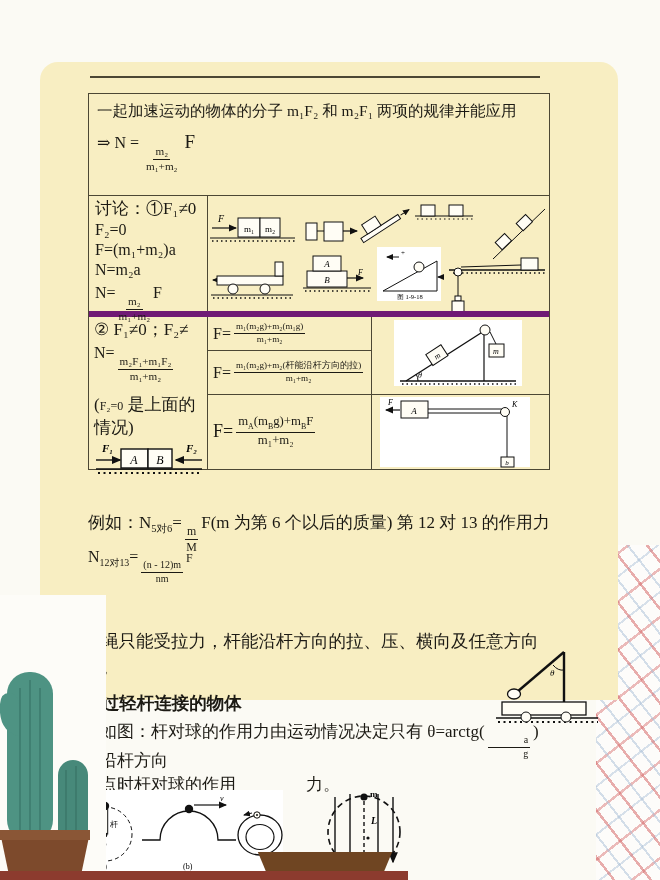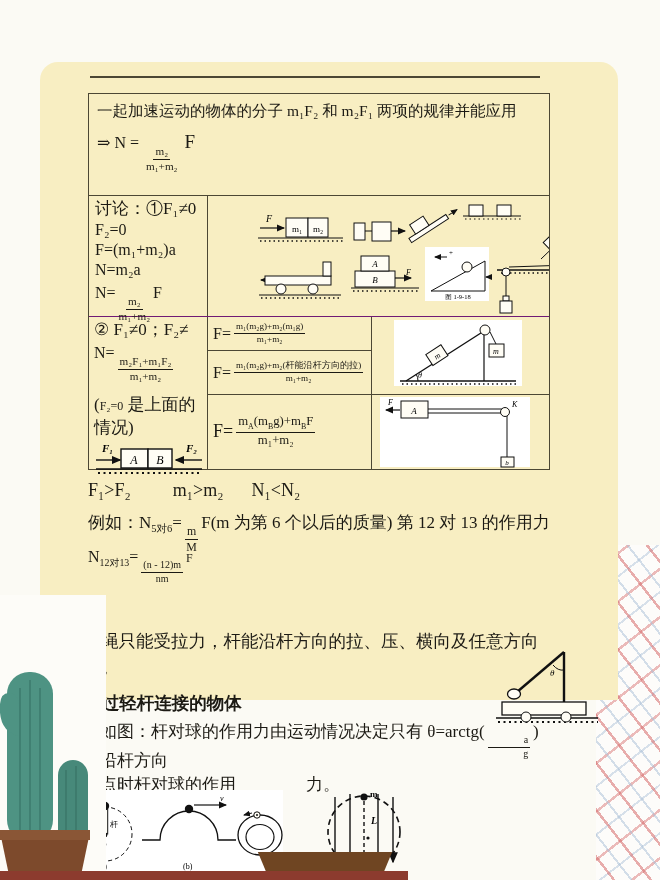--- a/index.html
+++ b/index.html
@@ -19,21 +19,21 @@
   .card{
     position:absolute;left:40px;top:62px;width:578px;height:638px;
     background:#f8eec2;border-radius:18px 18px 0 0;
   }
   .rule{position:absolute;left:50px;top:14px;width:450px;border-top:2px solid #4c4734;}
   
   .tbl{position:absolute;left:48px;top:31px;width:462px;border:1.5px solid #4c4734;background:transparent;box-sizing:border-box;}
   .trow{box-sizing:border-box;}
   .r1{height:102px;border-bottom:1px solid #4c4734;padding:5px 8px;}
   .r1text{font-size:15.5px;line-height:1.55;}
-  .r2{height:121px;border-bottom:1px solid #701a75;display:flex;gap:48px;}
+  .r2{height:121px;border-bottom:6px solid #701a75;display:flex;}
   .r2l{width:119px;border-right:1px solid #4c4734;padding:2px 4px 0 6px;box-sizing:border-box;}
   .r2r{flex:1;position:relative;overflow:hidden;}
   .r3{height:152px;display:flex;}
   .r3l{width:119px;border-right:1px solid #4c4734;padding:2px 2px 0 5px;box-sizing:border-box;}
   .r3m{width:164px;border-right:1px solid #4c4734;display:flex;flex-direction:column;box-sizing:border-box;}
   .fcell{display:flex;align-items:center;padding:1px 5px;box-sizing:border-box;}
   .fcell1{height:34px;border-bottom:1px solid #4c4734;}
   .fcell2{height:44px;border-bottom:1px solid #4c4734;}
   .fcell3{height:72px;}
   .r3r{flex:1;display:flex;flex-direction:column;box-sizing:border-box;}
@@ -276,23 +276,20 @@
             <text x="140" y="12" font-size="8" font-style="italic">K</text>
             <line x1="135" y1="21" x2="135" y2="62" stroke="#111"></line>
             <rect x="129" y="62" width="13" height="10" fill="#fffdf5" stroke="#111"></rect>
             <text x="135" y="70" font-size="7" font-style="italic" text-anchor="middle">b</text>
           </svg>
         </div>
       </div>
     </div>
   </div>
 
-  <div class="abs compare">
-    <span>F₁&gt;F₂</span><span class="gap1">m₁&gt;m₂</span><span class="gap2">N₁&lt;N₂</span>
-  </div>
 
   <div class="abs example">
     <span>例如：</span><span>N</span><sub>5对6</sub><span>=</span><span class="frac">
         <span class="fn">m</span>
         <span class="fd">M</span>
       </span><span>F</span><span>(m 为第 6 个以后的质量) 第 12 对 13 的作用力</span>
   </div>
 
   <div class="abs example2">
     <span>N</span><sub>12对13</sub><span>=</span><span class="frac" style="font-size:10px">

